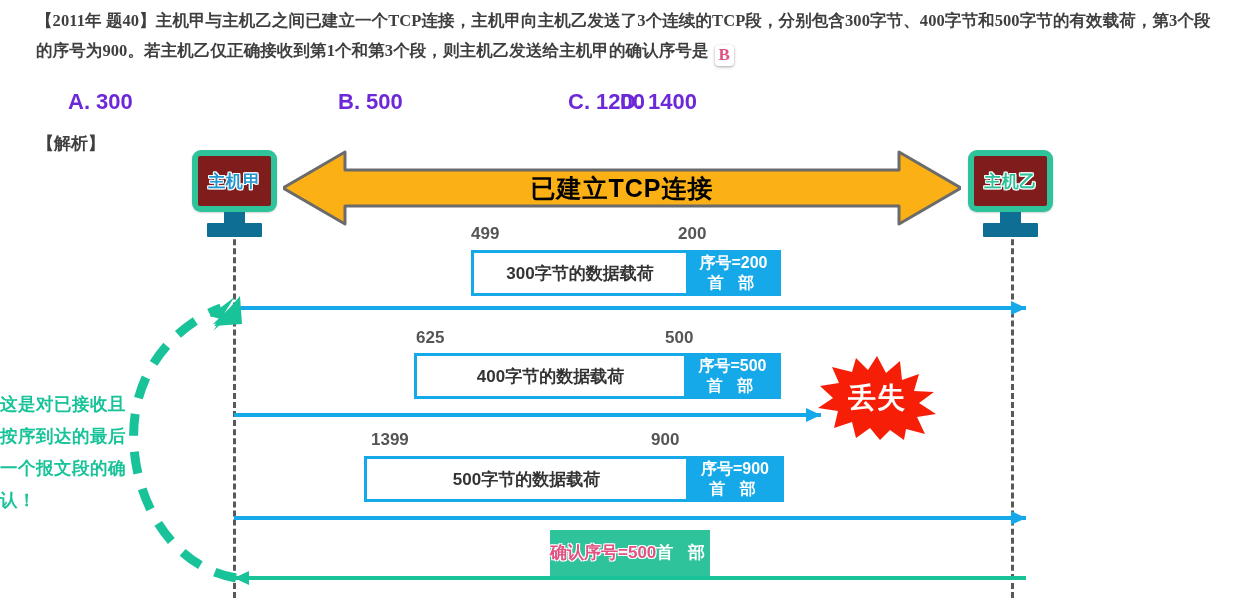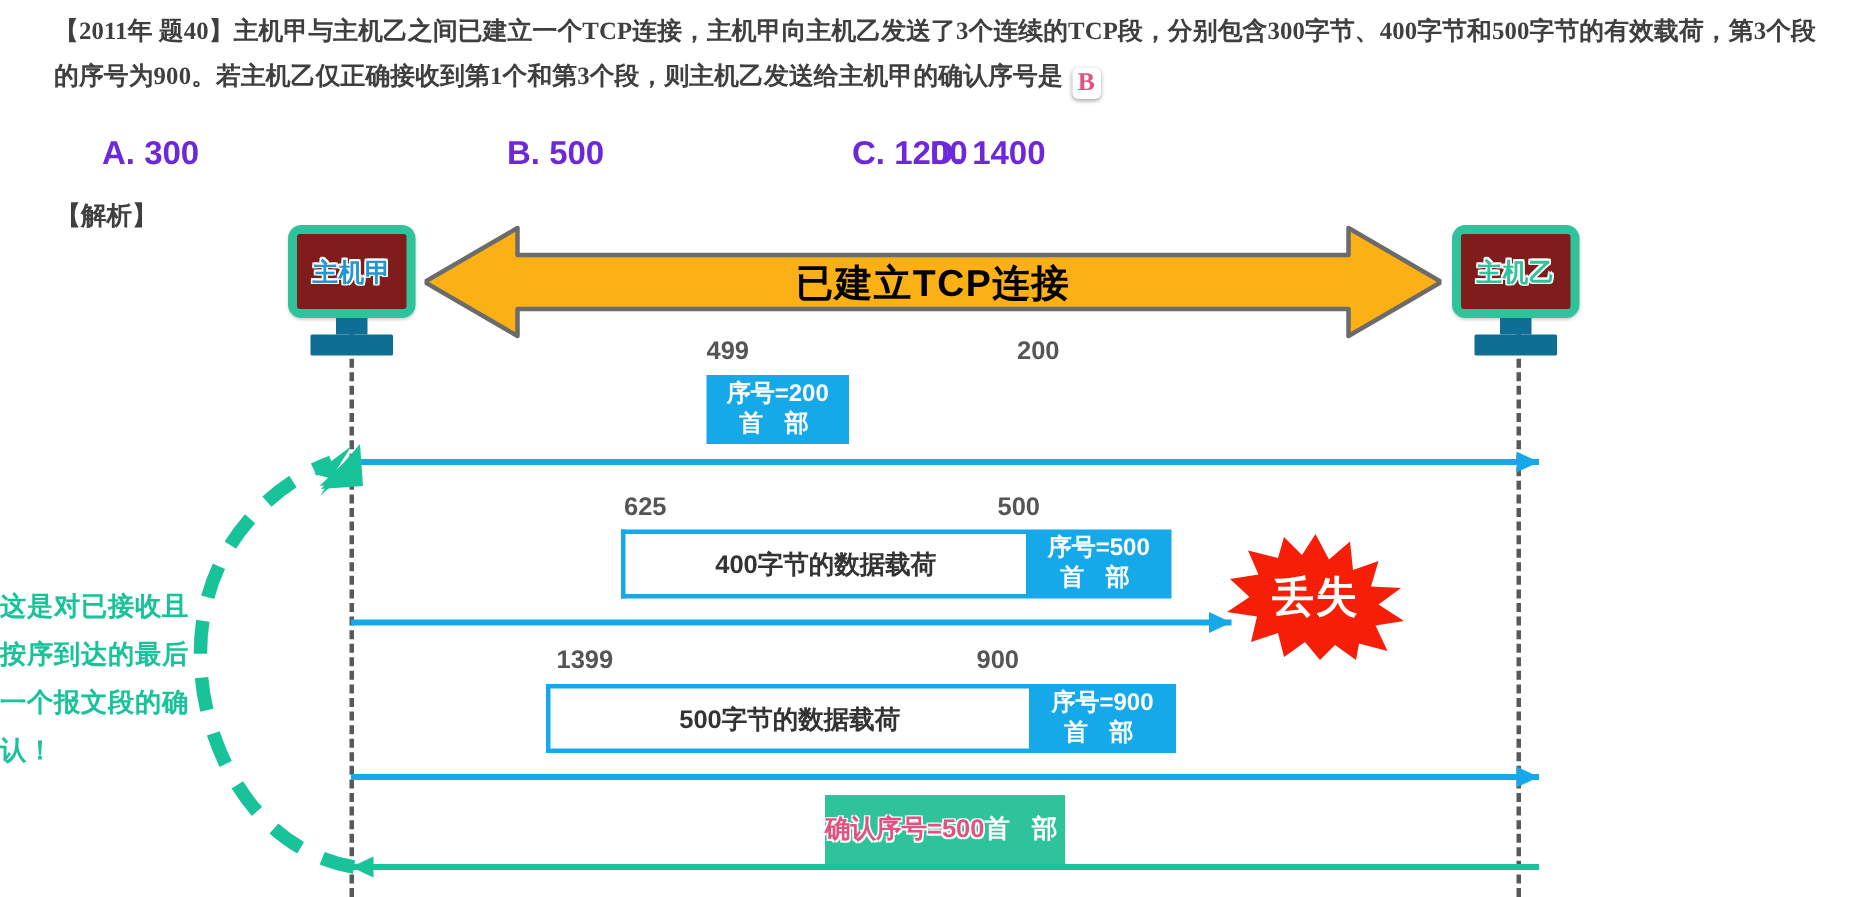--- a/index.html
+++ b/index.html
@@ -218,20 +218,21 @@
 </div>
 <div class="abs flow-arrow flow-left" id="flow-ack">
   <div class="flow-line" style="width:100%"></div>
     <div class="flow-head"></div>
 </div>
 
 <div class="abs seg-num" id="seg1-left-num">499</div>
 <div class="abs seg-num" id="seg1-right-num">200</div>
 <div class="abs segment" id="segment-1">
   <div class="seg-row">
+    <div class="seg-payload">300字节的数据载荷</div>
     <div class="seg-header">
       <span>序号=200</span>
       <span style="letter-spacing:5px">首 部</span>
     </div>
   </div>
 </div>
 
 <div class="abs seg-num" id="seg2-left-num">625</div>
 <div class="abs seg-num" id="seg2-right-num">500</div>
 <div class="abs segment" id="segment-2">

